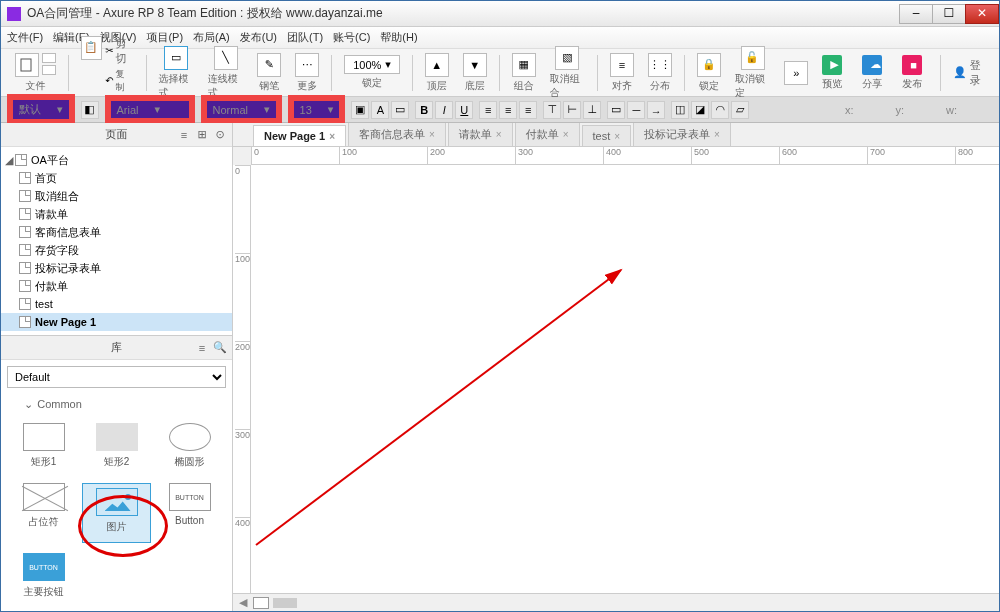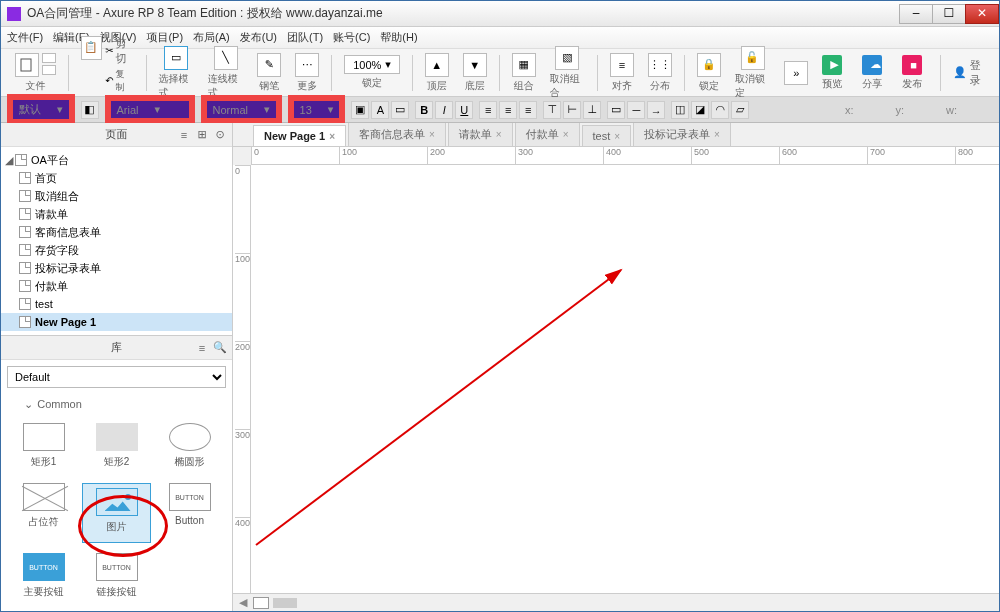--- a/index.html
+++ b/index.html
@@ -379,24 +379,20 @@
               <div class="wlabel">图片</div>
             </div>
             <div class="widget">
               <div class="wshape w-btn">BUTTON</div>
               <div class="wlabel">Button</div>
             </div>
             <div class="widget">
               <div class="wshape w-btn primary">BUTTON</div>
               <div class="wlabel">主要按钮</div>
             </div>
-            <div class="widget">
-              <div class="wshape w-btn">BUTTON</div>
-              <div class="wlabel">链接按钮</div>
-            </div>
           </div>
       </div>
     </div>
 
     <div class="canvas-area">
       <div class="tabs" id="tabs">
           <div class="tab active">
             <span>New Page 1</span>
             <span class="x">×</span>
           </div>

